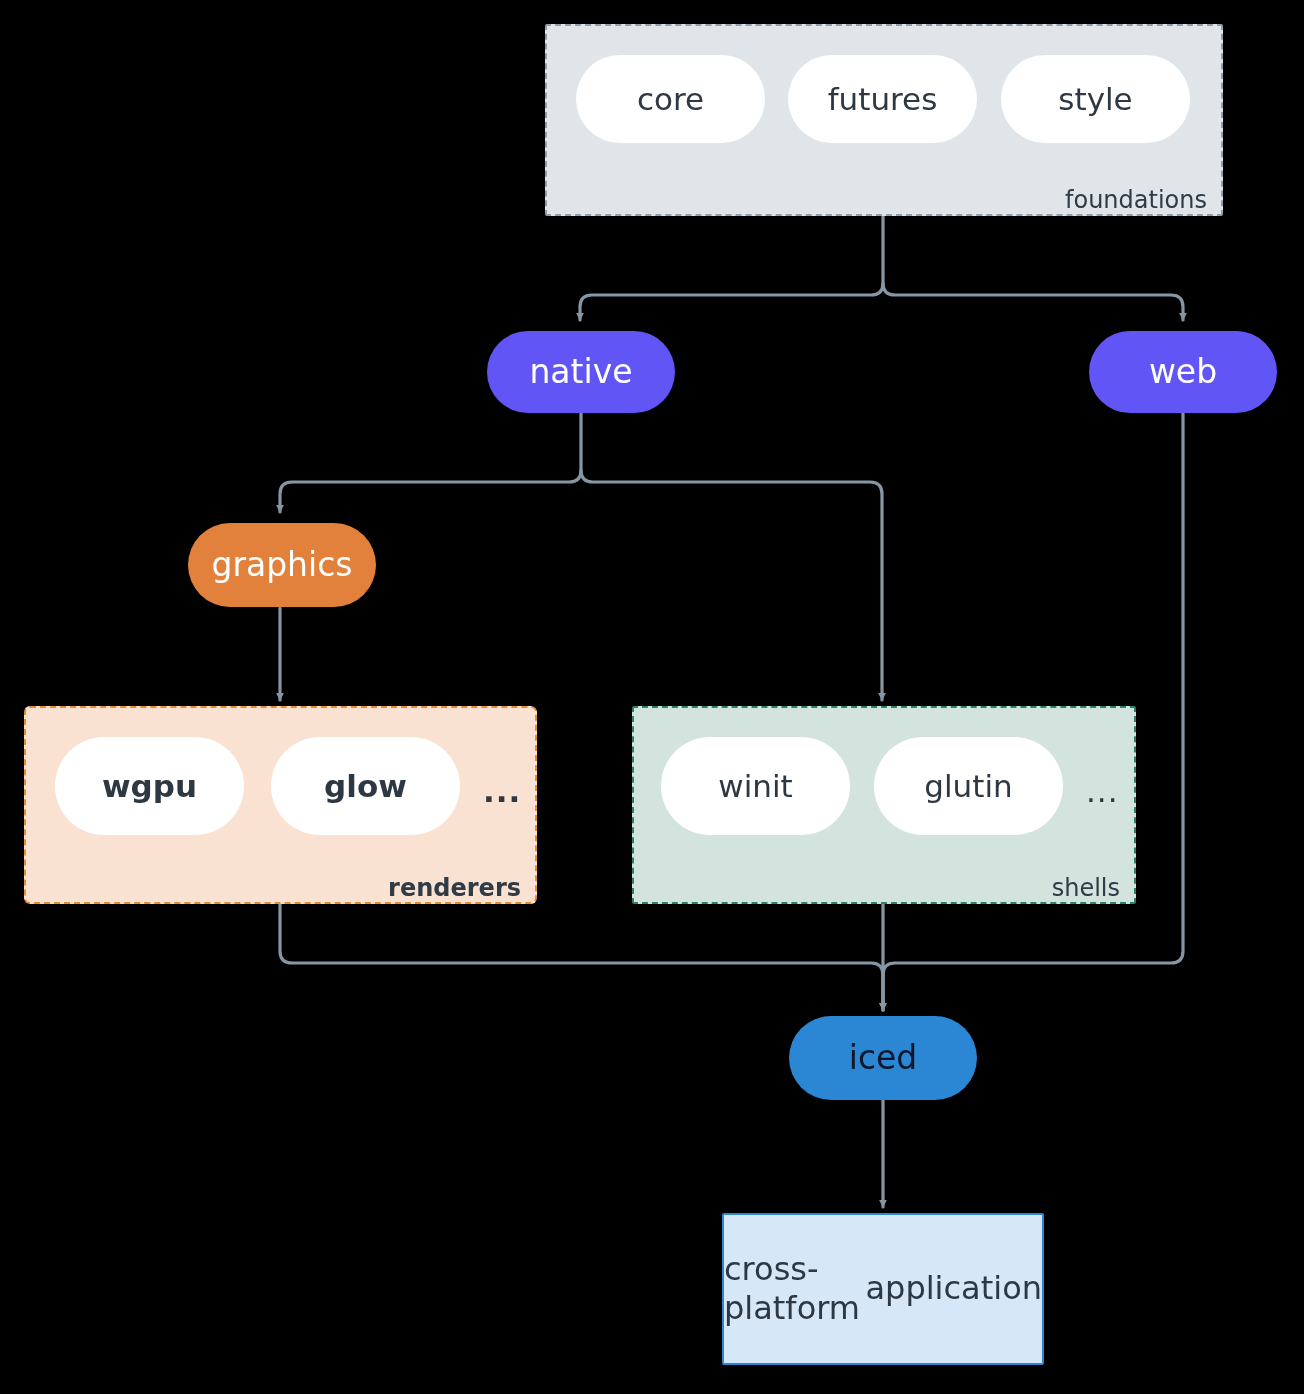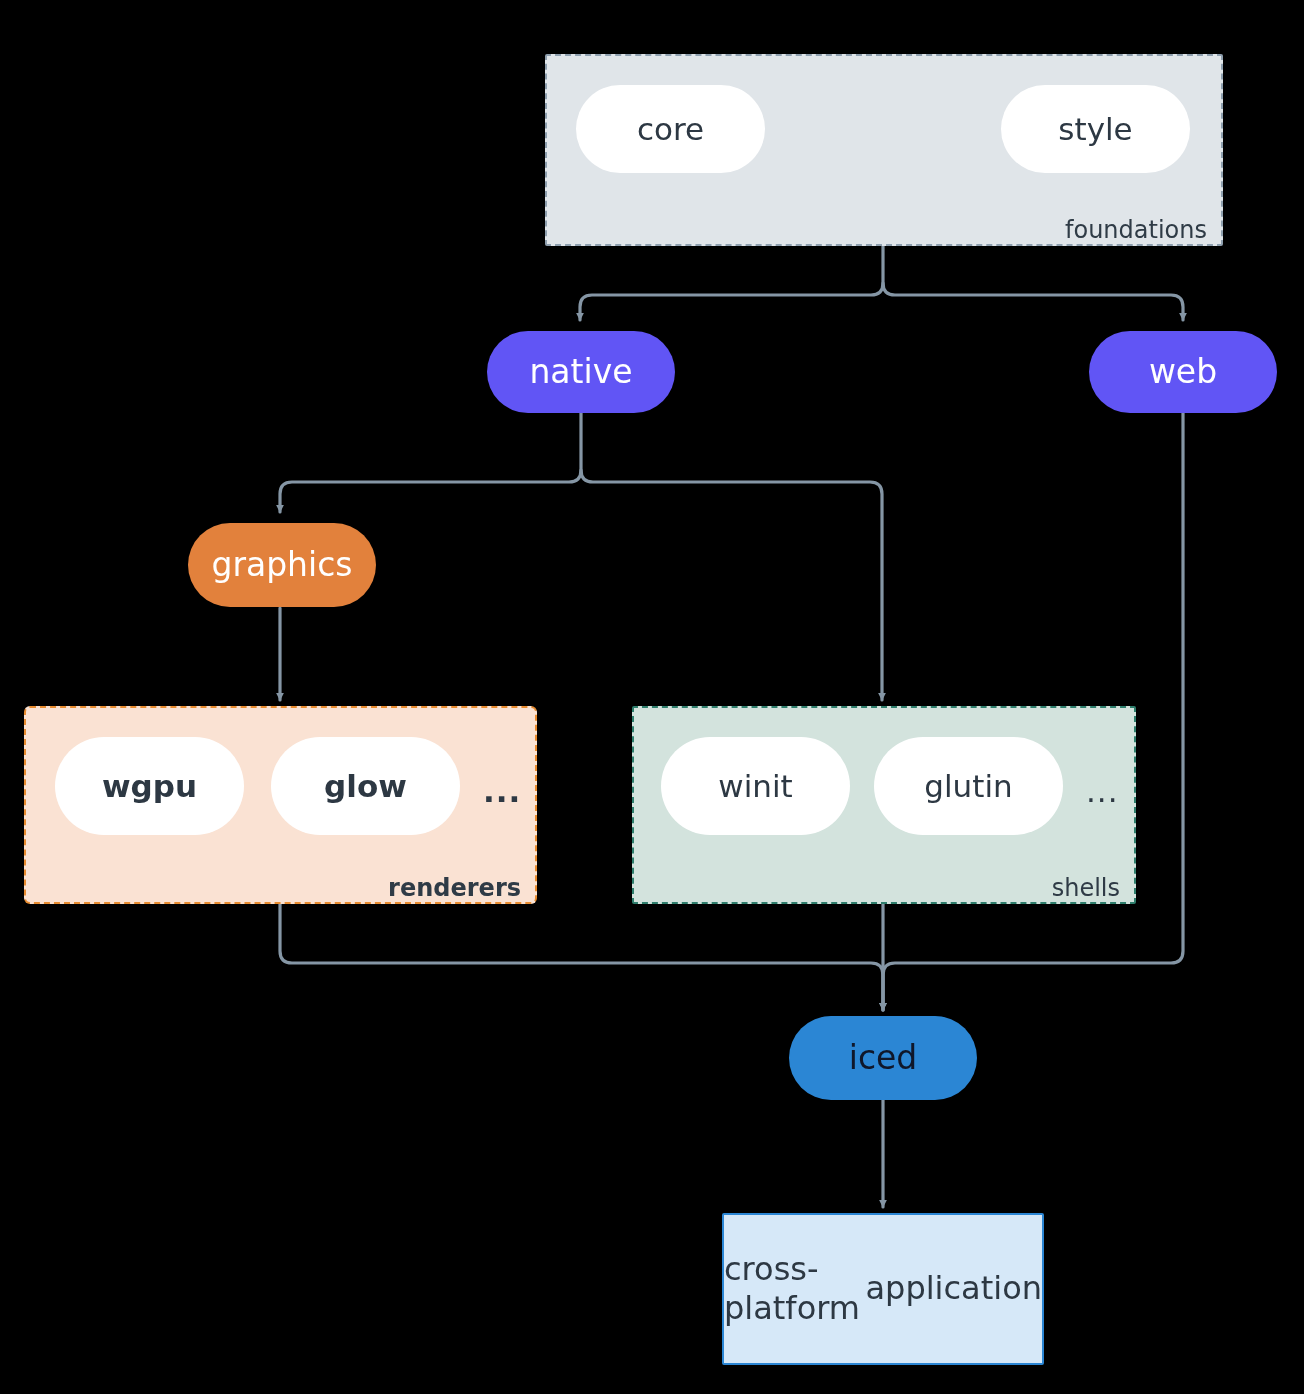--- a/index.html
+++ b/index.html
@@ -131,23 +131,26 @@
       <path d="M280,903 L280,951 Q280,963 292,963 L871,963 Q883,963 883,975 L883,1010" marker-end="url(#arrow)"></path>
 
       <path d="M883,903 L883,1010" marker-end="url(#arrow)"></path>
 
       <path d="M1183,412 L1183,951 Q1183,963 1171,963 L895,963 Q883,963 883,975 L883,1010" marker-end="url(#arrow)"></path>
 
       <path d="M883,1100 L883,1207" marker-end="url(#arrow)"></path>
     </g>
   </svg>
 
-  <div class="cluster cluster-foundations" style="left:545px; top:24px; width:678px; height:192px;margin-top:30px;">
+  <div class="cluster cluster-foundations" style="left:545px; top:24px; width:678px; height:192px;">
     <div class="pill-white" style="left:29px; top:29px; width:189px; height:88px;">
       <span>core</span>
+    </div>
+    <div class="pill-white" style="left:241px; top:29px; width:189px; height:88px;">
+      <span>futures</span>
     </div>
     <div class="pill-white" style="left:454px; top:29px; width:189px; height:88px;">
       <span>style</span>
     </div>
     <div class="cluster-label">foundations</div>
   </div>
 
   <div class="node pill-purple" style="left:487px; top:331px; width:188px; height:82px;">
     <span>native</span>
   </div>

